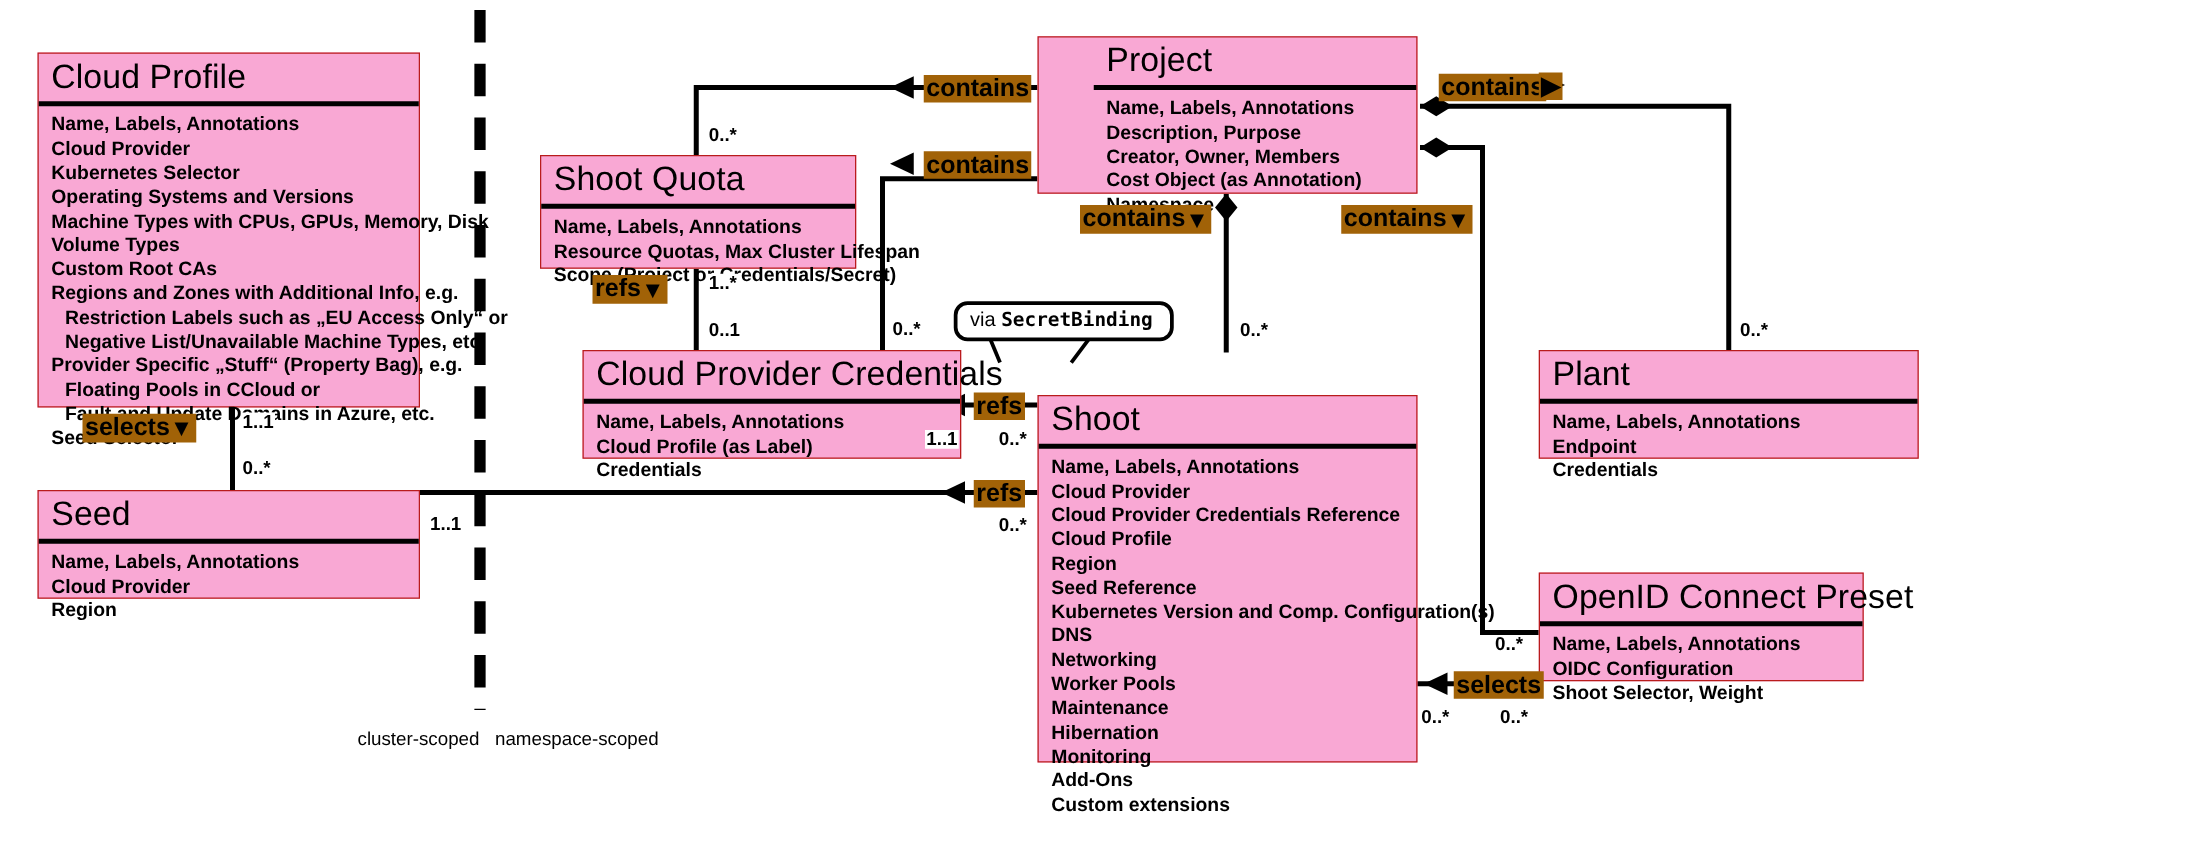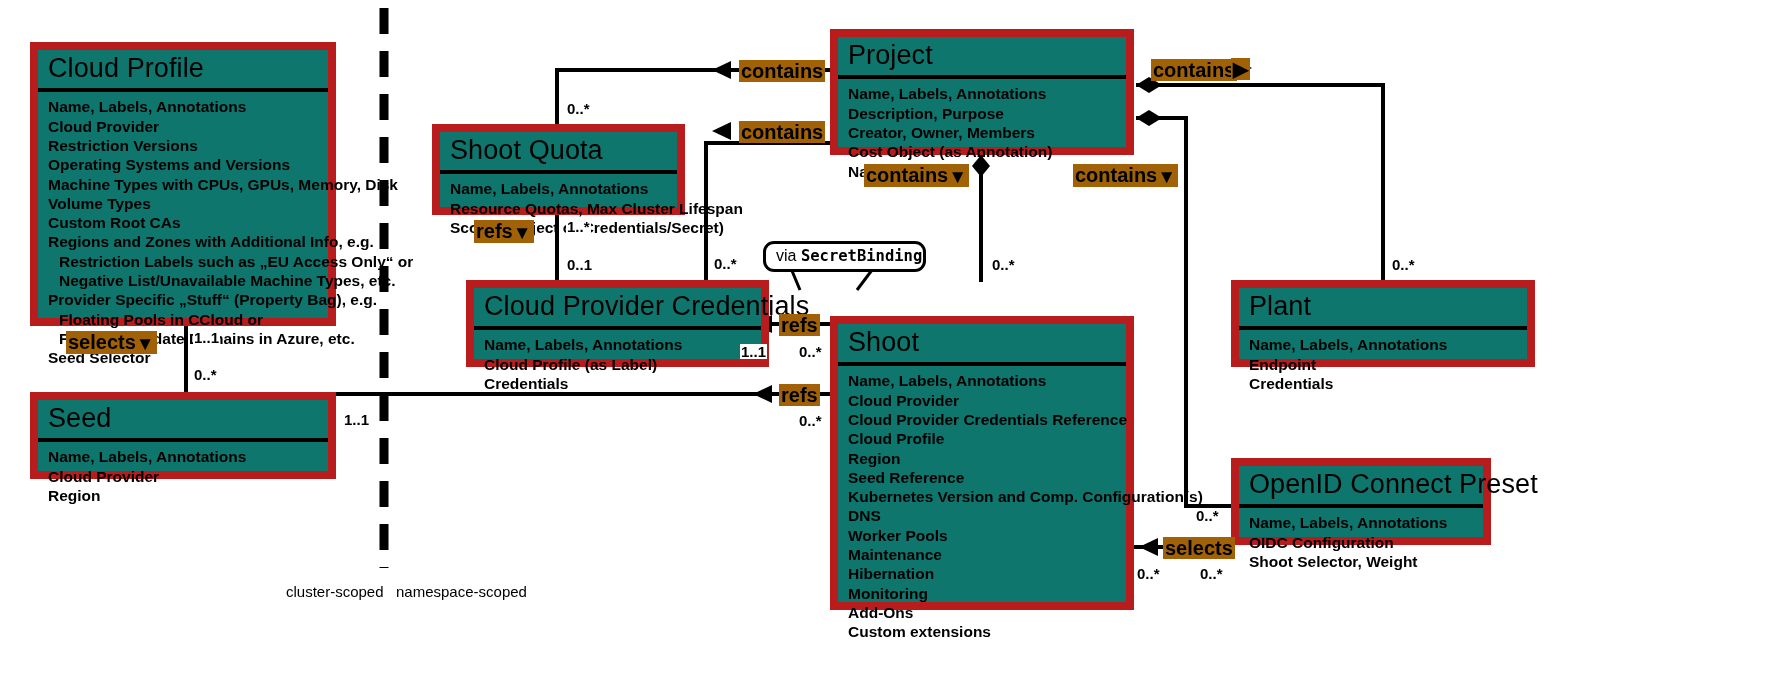--- a/index.html
+++ b/index.html
@@ -2,39 +2,39 @@
 <html><head>
 <meta charset="utf-8">
 <style>
   html,body{margin:0;padding:0;background:#ffffff;}
   body{width:1768px;height:690px;position:relative;
        font-family:"Liberation Sans", sans-serif;color:#000;overflow:hidden;}
 
   #canvas{position:absolute;inset:0;width:1768px;height:690px;}
 
   
-  .umlbox{position:absolute;box-sizing:border-box;border:8px solid #b91c1c;background:#0f766e;z-index:5;}
+  .umlbox{position:absolute;box-sizing:border-box;border:1px solid #b91c1c;background:#f9a8d4;z-index:5;}
   .umlbox .title{font-size:27px;line-height:1.05;padding:4px 10px 6px 10px;border-bottom:4px solid #000;
                  font-weight:400;letter-spacing:.1px;white-space:nowrap;}
   .umlbox .attrs{padding:5px 10px 7px 10px;}
   .umlbox .attrs div{font-size:15.5px;line-height:19.3px;font-weight:bold;white-space:nowrap;}
   .umlbox .attrs div.ind{padding-left:11px;}
 
   
   .lbl{position:absolute;font-size:20px;font-weight:bold;white-space:nowrap;z-index:7;background:#a16207;
        line-height:1;padding:1px 2px;}
   .mult{position:absolute;font-size:15px;font-weight:bold;white-space:nowrap;z-index:7;background:#fff;
         line-height:1;padding:0 1px;}
   .foot{position:absolute;font-size:15px;font-weight:normal;white-space:nowrap;z-index:7;line-height:1;}
 
   .tri{display:inline-block;font-size:19px;line-height:1;vertical-align:-1px;}
 
   
   .callout{position:absolute;z-index:8;box-sizing:border-box;border:3px solid #000;border-radius:11px;
-           background:#fff;padding:3px 1px 4px 10px;font-size:16px;font-weight:bold;white-space:nowrap;}
+           background:#fff;padding:3px 14px 4px 10px;font-size:16px;font-weight:bold;white-space:nowrap;}
   .callout .mono{font-family:"DejaVu Sans Mono", monospace;font-weight:bold;font-size:15.5px;}
   .callout .pre{font-weight:normal;font-family:"Liberation Sans",sans-serif;font-size:16px;}
 </style>
 </head>
 <body>
 
 <svg id="canvas" viewBox="0 0 1768 690" xmlns="http://www.w3.org/2000/svg">
 
   <line x1="384" y1="8" x2="384" y2="568" stroke="#000" stroke-width="9" stroke-dasharray="26 17"></line>
 
@@ -74,21 +74,21 @@
   <path d="M 790,266 L 800,290" fill="none" stroke="#000" stroke-width="3"></path>
   <path d="M 875,266 L 857,290" fill="none" stroke="#000" stroke-width="3"></path>
 
 </svg>
 
 <div class="umlbox" style="left:30px;top:42px;width:306px;height:284px;">
   <div class="title">Cloud Profile</div>
   <div class="attrs">
       <div>Name, Labels, Annotations</div>
       <div>Cloud Provider</div>
-      <div>Restriction Versions</div>
+      <div>Kubernetes Selector</div>
       <div>Operating Systems and Versions</div>
       <div>Machine Types with CPUs, GPUs, Memory, Disk</div>
       <div>Volume Types</div>
       <div>Custom Root CAs</div>
       <div>Regions and Zones with Additional Info, e.g.</div>
       <div class="ind">Restriction Labels such as „EU Access Only“ or</div>
       <div class="ind">Negative List/Unavailable Machine Types, etc.</div>
       <div>Provider Specific „Stuff“ (Property Bag), e.g.</div>
       <div class="ind">Floating Pools in CCloud or</div>
       <div class="ind">Fault and Update Domains in Azure, etc.</div>
@@ -116,21 +116,21 @@
 
 <div class="umlbox" style="left:432px;top:280px;width:303px;height:87px;margin-left:34px;">
   <div class="title">Cloud Provider Credentials</div>
   <div class="attrs">
       <div>Name, Labels, Annotations</div>
       <div>Cloud Profile (as Label)</div>
       <div>Credentials</div>
     </div>
 </div>
 
-<div class="umlbox" style="left:830px;top:29px;width:304px;height:126px;">
+<div class="umlbox" style="left:830px;top:29px;width:304px;height:126px;padding-left:44px;">
   <div class="title">Project</div>
   <div class="attrs">
       <div>Name, Labels, Annotations</div>
       <div>Description, Purpose</div>
       <div>Creator, Owner, Members</div>
       <div>Cost Object (as Annotation)</div>
       <div>Namespace</div>
     </div>
 </div>
 
@@ -138,20 +138,21 @@
   <div class="title">Shoot</div>
   <div class="attrs">
       <div>Name, Labels, Annotations</div>
       <div>Cloud Provider</div>
       <div>Cloud Provider Credentials Reference</div>
       <div>Cloud Profile</div>
       <div>Region</div>
       <div>Seed Reference</div>
       <div>Kubernetes Version and Comp. Configuration(s)</div>
       <div>DNS</div>
+      <div>Networking</div>
       <div>Worker Pools</div>
       <div>Maintenance</div>
       <div>Hibernation</div>
       <div>Monitoring</div>
       <div>Add-Ons</div>
       <div>Custom extensions</div>
     </div>
 </div>
 
 <div class="umlbox" style="left:1231px;top:280px;width:304px;height:87px;">

